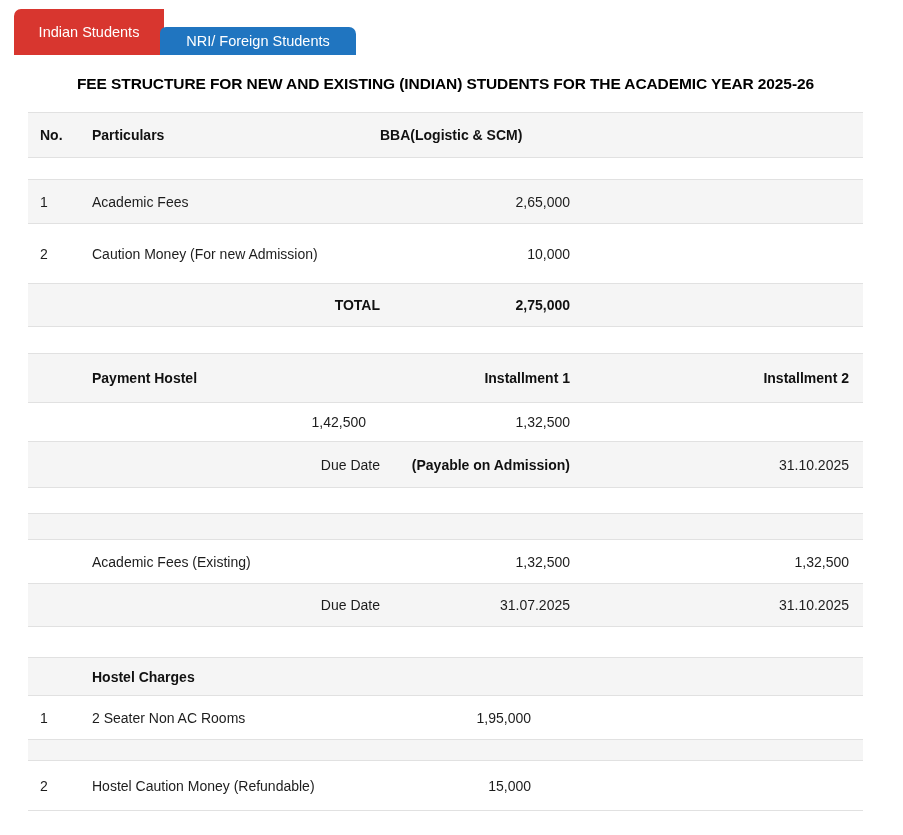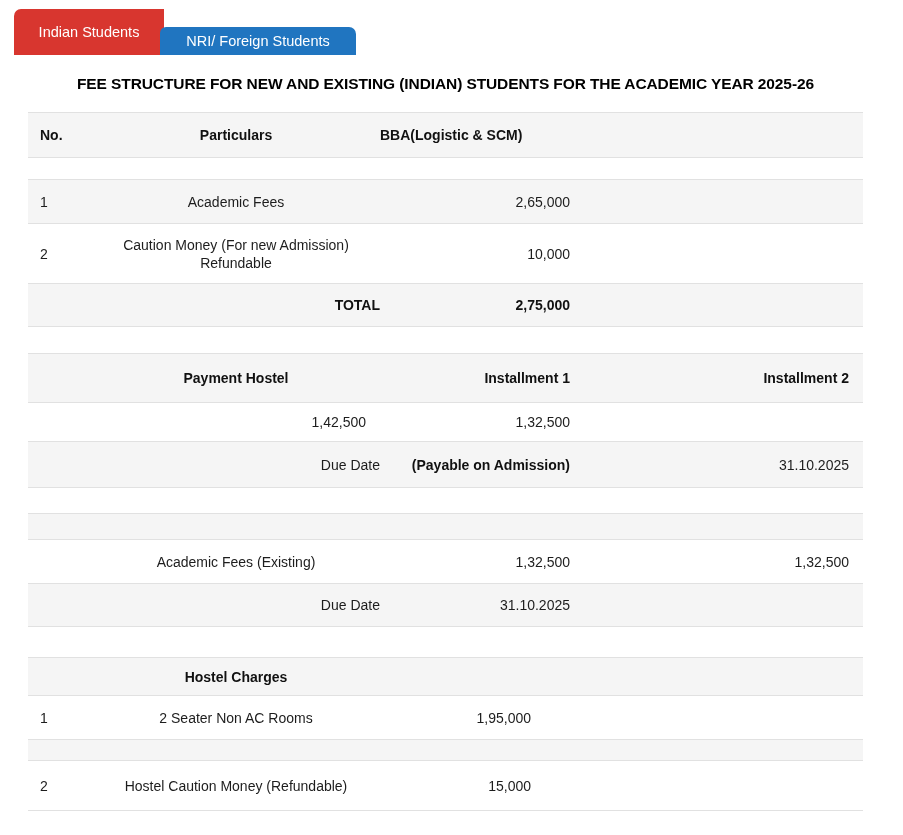--- a/index.html
+++ b/index.html
@@ -25,21 +25,21 @@
   
   .tbl{width:835px;margin-left:28px;border-top:1px solid #e1e1e1;box-sizing:border-box;}
   .row{
     display:grid;grid-template-columns:50px 302px 204px 1fr;
     align-items:center;border-bottom:1px solid #e1e1e1;
     font-size:14px;box-sizing:border-box;
   }
   .tbl-hostel .row{grid-template-columns:50px 302px 165px 1fr;}
   .gray{background:#f5f5f5;}
   .c1{padding-left:12px;}
-  .c2{padding-left:14px;text-align:center;}
+  .c2{padding-left:14px;}
   .c3,.c4{text-align:right;padding-right:14px;}
   .c3.hleft{text-align:left;padding-right:0;}
   .c2.center{text-align:right;padding-left:0;}
   .b{font-weight:700;color:#111;}
   .line{line-height:18px;}
   
   .h45{min-height:45px}.h22{min-height:22px}.h44{min-height:44px}
   .h60{min-height:60px}.h43{min-height:43px}.h49{min-height:49px}
   .h39{min-height:39px}.h46{min-height:46px}.h26{min-height:26px}
   .h38{min-height:38px}.h21{min-height:21px}.h50{min-height:50px}
@@ -70,21 +70,20 @@
   <div class="row gray h44">
     <div class="c1">1</div>
     <div class="c2">Academic Fees</div>
     <div class="c3">2,65,000</div>
     <div class="c4"></div>
   </div>
   <div class="row h60">
     <div class="c1">2</div>
     <div class="c2">
       <div class="line">Caution Money (For new Admission)</div>
-      <div class="line">Refundable</div>
     </div>
     <div class="c3">10,000</div>
     <div class="c4"></div>
   </div>
   <div class="row gray h43">
     <div class="c1"></div>
     <div class="c2 center b">TOTAL</div>
     <div class="c3 b">2,75,000</div>
     <div class="c4"></div>
   </div>
@@ -114,20 +113,21 @@
   <div class="row gray h26"></div>
   <div class="row h44">
     <div class="c1"></div>
     <div class="c2">Academic Fees (Existing)</div>
     <div class="c3">1,32,500</div>
     <div class="c4">1,32,500</div>
   </div>
   <div class="row gray h43">
     <div class="c1"></div>
     <div class="c2 center">Due Date</div>
+    <div class="c3">31.07.2025</div>
     <div class="c4">31.10.2025</div>
   </div>
 </div>
 
 <div class="tbl tbl-hostel mt30">
   <div class="row gray h38">
     <div class="c1"></div>
     <div class="c2 b">Hostel Charges</div>
     <div class="c3"></div>
     <div class="c4"></div>

